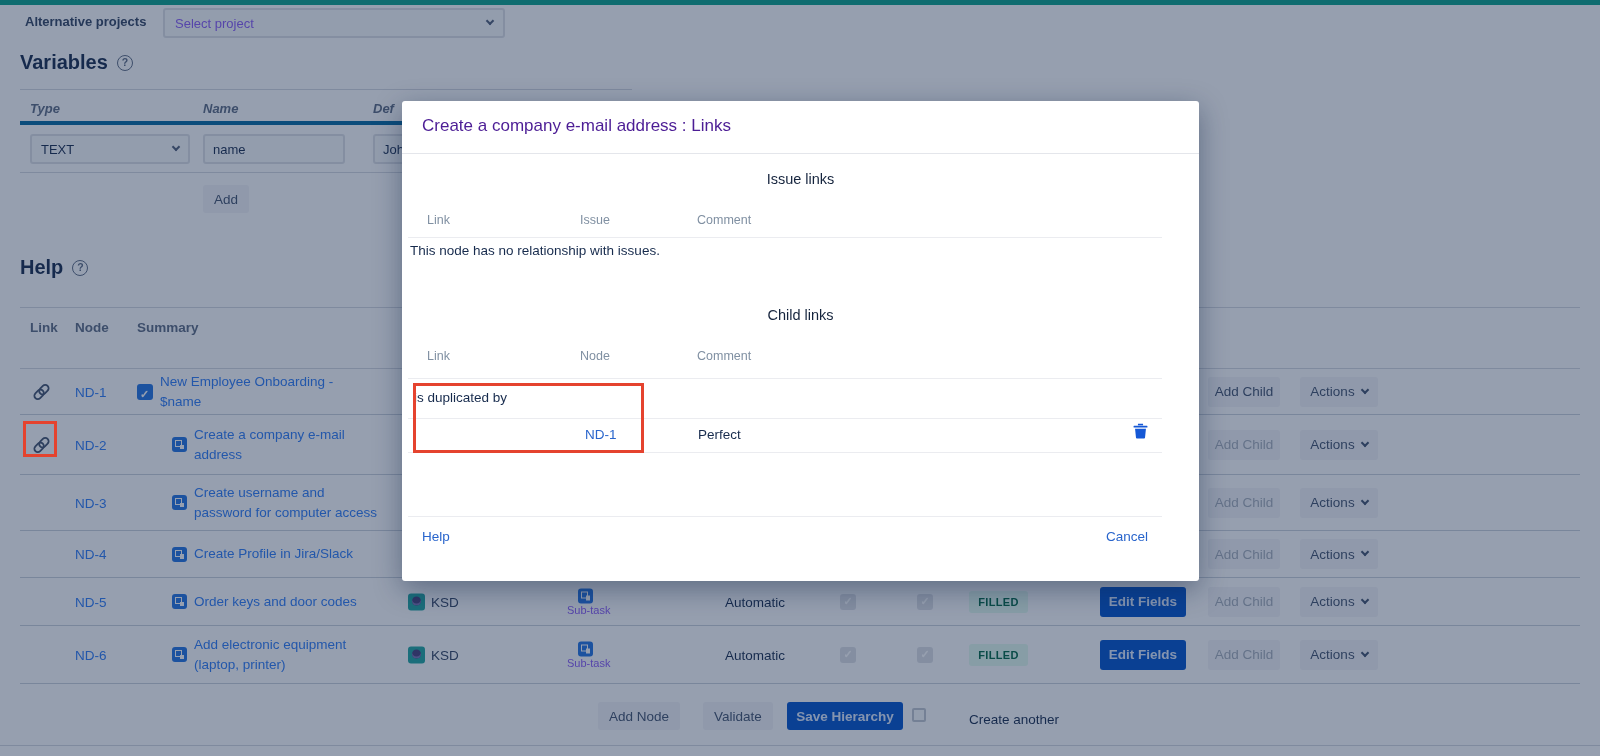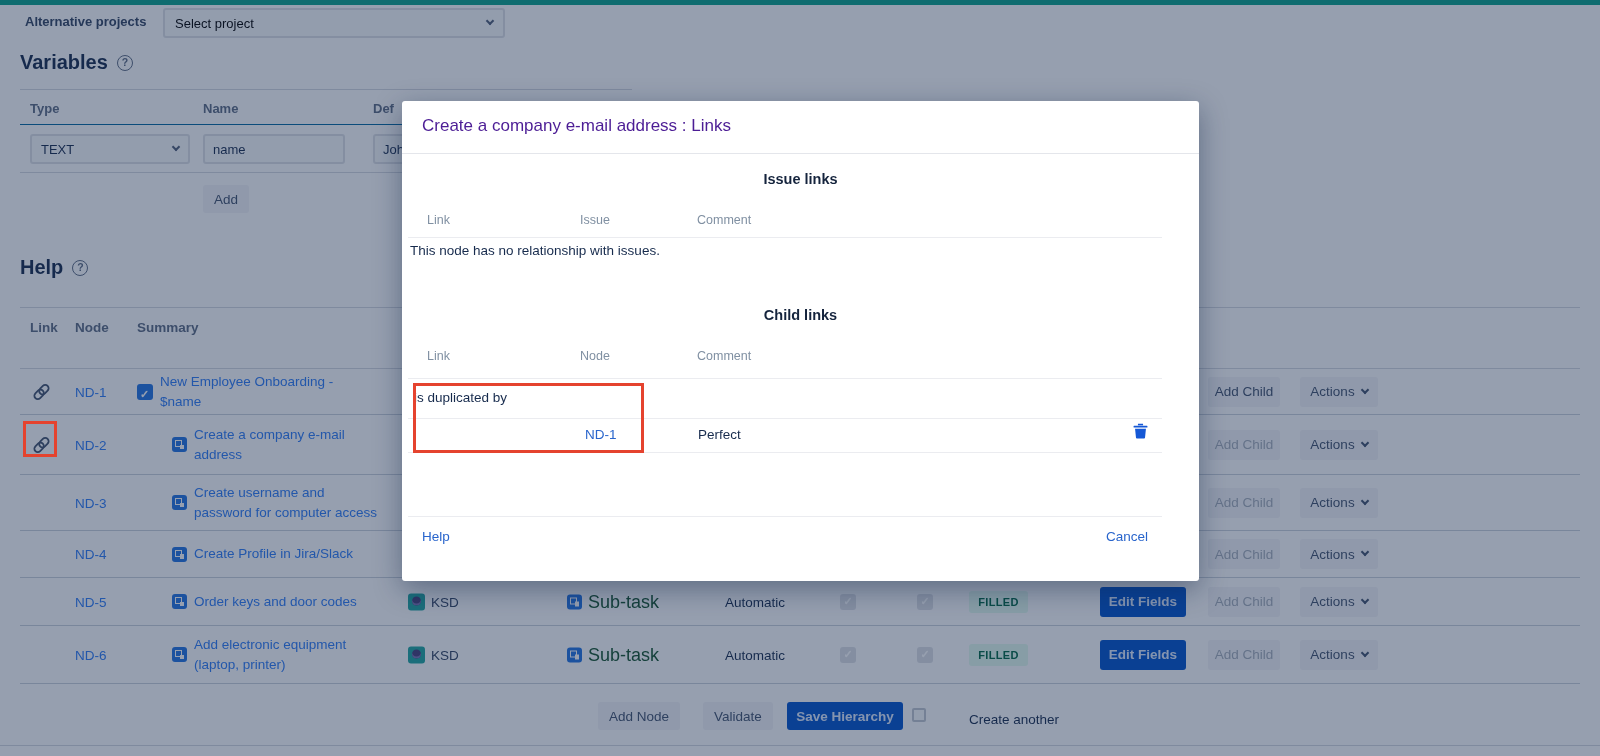--- a/index.html
+++ b/index.html
@@ -4,30 +4,30 @@
 <style>
   * { margin:0; padding:0; box-sizing:border-box; }
   html,body { width:1600px; height:756px; }
   body { font-family:"Liberation Sans", sans-serif; background:#fff; position:relative; overflow:hidden; }
   .page { position:absolute; inset:0; background:#fff; }
 
   
   .topbar { position:absolute; left:0; top:0; width:1600px; height:5px; background:#0AA38C; }
   .alt-label { position:absolute; left:25px; top:14px; font-size:13px; font-weight:700; color:#344563; }
   .proj-select { position:absolute; left:163px; top:8px; width:342px; height:30px; background:#FAFBFC;
-    border:2px solid #DFE1E6; border-radius:3px; display:flex; align-items:center; padding:0 10px; color:#000000; font-size:13px; }
+    border:2px solid #DFE1E6; border-radius:3px; display:flex; align-items:center; padding:0 10px; color:#8b5cf6; font-size:13px; }
   .proj-select .chev { margin-left:auto; color:#505F79; }
 
   .sec-head { position:absolute; font-size:20px; font-weight:600; color:#172B4D; }
   .helpq { display:inline-block; width:16px; height:16px; border-radius:50%; border:1.5px solid #5E6C84;
     color:#5E6C84; font-size:10.5px; font-weight:700; text-align:center; line-height:13px; vertical-align:3px; margin-left:9px; }
   .helpq::after { content:"?"; }
 
   .vars-panel { position:absolute; left:20px; top:89px; width:612px; border-top:1px solid #D5D9E0; }
-  .vars-hrow { position:relative; height:35px; border-bottom:1px solid #0369a1; }
+  .vars-hrow { position:relative; height:35px; border-bottom:4px solid #0369a1;font-style:italic; }
   .vars-hrow span { position:absolute; top:11px; font-size:13px; font-weight:600; color:#5E6C84; }
   .vh-type { left:10px; } .vh-name { left:183px; } .vh-def { left:353px; }
   .vars-crow { position:relative; height:48px; border-bottom:1px solid #D5D9E0; }
   .type-select { position:absolute; left:10px; top:9px; width:160px; height:30px; background:#FAFBFC; border:2px solid #DFE1E6;
     border-radius:3px; display:flex; align-items:center; padding:0 9px; font-size:13px; color:#172B4D; }
   .type-select .chev { margin-left:auto; color:#505F79; }
   .var-input { position:absolute; top:9px; height:30px; background:#FAFBFC; border:2px solid #DFE1E6; border-radius:3px;
     padding:0 8px; font-size:13px; color:#172B4D; font-family:"Liberation Sans",sans-serif; }
   .vi-name { left:183px; width:142px; }
   .vi-def { left:353px; width:210px; }
@@ -43,21 +43,21 @@
   .nrow { position:relative; border-bottom:1px solid #CBD1DB; }
   .r0{height:46px;} .r1{height:60px;} .r2{height:56px;} .r3{height:47px;} .r4{height:48px;} .r5{height:58px;}
   .cell { position:absolute; top:50%; transform:translateY(-50%); display:flex; align-items:center; }
   .c-link { left:12px; }
   .c-key { left:55px; font-size:13.5px; color:#2E7CF6; text-decoration:none; }
   .c-sum { left:152px; width:208px; font-size:13.5px; line-height:20px; }
   .r0 .c-sum { left:117px; width:240px; }
   .c-sum a { color:#2E7CF6; text-decoration:none; }
   .c-sum .ticon { flex:0 0 auto; margin-right:7px; }
   .c-proj { left:388px; font-size:13.5px; color:#344563; }
-  .c-type { left:547px; font-size:18px; color:#14532d; }
+  .c-type { left:547px; font-size:11px; color:#8b5cf6;flex-direction:column; }
   .c-auto { left:705px; font-size:13.5px; color:#172B4D; }
   .c-cb1 { left:820px; } .c-cb2 { left:897px; }
   .c-badge { left:949px; width:59px; height:22px; background:#E3FCEF; border-radius:3px;
     color:#006644; font-size:11px; font-weight:700; justify-content:center; letter-spacing:.3px; }
   .c-edit { left:1080px; } .c-addchild { left:1188px; } .c-actions { left:1280px; }
   .btn-edit { width:86px; height:30px; background:#0052CC; color:#DEEBFF; font-weight:700; font-size:13.5px; }
   .btn-addchild { width:72px; height:30px; }
   .btn-addchild.dis { color:#A5ADBA; }
   .btn-actions { width:78px; height:30px; }
   .chev { display:inline-block; width:6px; height:6px; border-right:2px solid currentColor; border-bottom:2px solid currentColor;
@@ -84,21 +84,21 @@
 
   
   .overlay { position:absolute; inset:0; background:rgba(23,43,77,0.45); z-index:50; }
 
   
   .modal { position:absolute; left:402px; top:101px; width:797px; height:480px; background:#fff; border-radius:3px;
     box-shadow:0 8px 28px rgba(9,30,66,0.4); z-index:60; }
   .m-title { position:absolute; left:20px; top:15px; font-size:17px; color:#4c1d95; }
   .m-div { position:absolute; height:1px; background:#EBECF0; }
   .m-div1 { left:0; right:0; top:52px; background:#E4E6EB; }
-  .m-sec { position:absolute; left:0; right:0; text-align:center; font-size:14.5px; font-weight:700; color:#15243D; }
+  .m-sec { position:absolute; left:0; right:0; text-align:center; font-size:14.5px; font-weight:400; color:#15243D; }
   .m-sec1 { top:70px; } .m-sec2 { top:206px; }
   .m-col { position:absolute; font-size:12.5px; color:#8090A2; }
   .mc-l { left:25px; } .mc-m { left:178px; } .mc-r { left:295px; }
   .m-cols1 .m-col { top:112px; } .m-cols2 .m-col { top:248px; }
   .m-div2 { left:6px; right:37px; top:136px; }
   .m-empty { position:absolute; left:8px; top:142px; font-size:13.5px; color:#172B4D; }
   .m-div3 { left:6px; right:37px; top:277px; }
   .m-linktype { position:absolute; left:12px; top:289px; font-size:13.5px; color:#172B4D; }
   .m-div4 { left:6px; right:37px; top:317px; }
   .m-nodekey { position:absolute; left:183px; top:326px; font-size:13.5px; color:#2965CC; text-decoration:none; }

